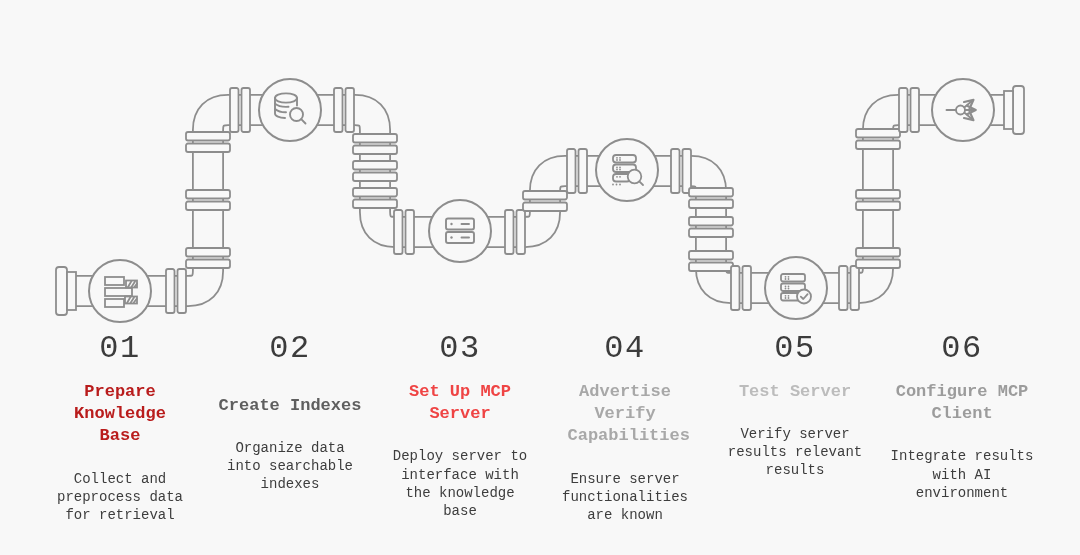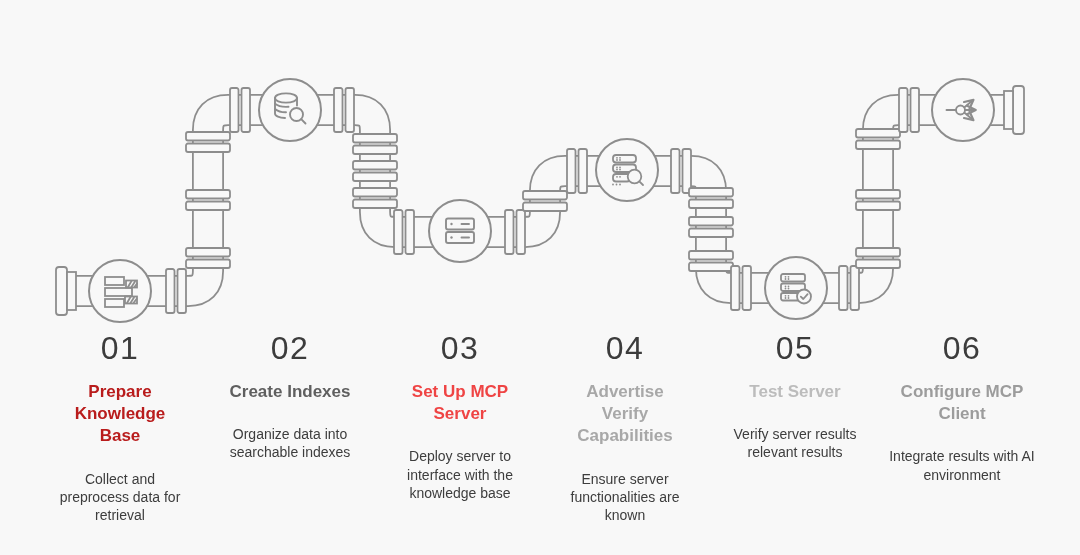--- a/index.html
+++ b/index.html
@@ -3,21 +3,21 @@
 <meta charset="utf-8">
 <style>
   html,body{margin:0;padding:0;}
   body{
     width:1080px;height:555px;
     background:#f8f8f8;
     font-family:"Liberation Sans", sans-serif;
     overflow:hidden;
     position:relative;
   }
-  .canvas{position:relative;width:1080px;height:395px;background:#f8f8f8;}
+  .canvas{position:relative;width:1080px;height:395px;background:#f8f8f8;font-family:Liberation Mono, monospace;}
   .pipe-svg{position:absolute;left:0;top:0;}
   .step{
     position:absolute;
     top:332px;
     width:160px;
     display:flex;flex-direction:column;align-items:center;
     text-align:center;
   }
   .num{
     font-size:32px;font-weight:400;color:#3c3c3c;
@@ -187,21 +187,21 @@
   </svg>
 
   <div class="step" style="left:40px">
     <div class="num">01</div>
     <div class="title" style="max-width: 110px; color: #b91c1c;">Prepare Knowledge Base</div>
     <div class="desc" style="max-width:135px">Collect and preprocess data for retrieval</div>
   </div>
 
   <div class="step" style="left:210px">
     <div class="num">02</div>
-    <div class="title" style="max-width: 160px; color: rgb(95, 95, 95);">Create Indexes</div>
+    <div class="title" style="max-width: 160px; color: rgb(95, 95, 95); margin-top: 14px;">Create Indexes</div>
     <div class="desc" style="max-width:150px">Organize data into searchable indexes</div>
   </div>
 
   <div class="step" style="left:380px">
     <div class="num">03</div>
     <div class="title" style="max-width: 125px; color: #ef4444;">Set Up MCP Server</div>
     <div class="desc" style="max-width:145px">Deploy server to interface with the knowledge base</div>
   </div>
 
   <div class="step" style="left:545px">

